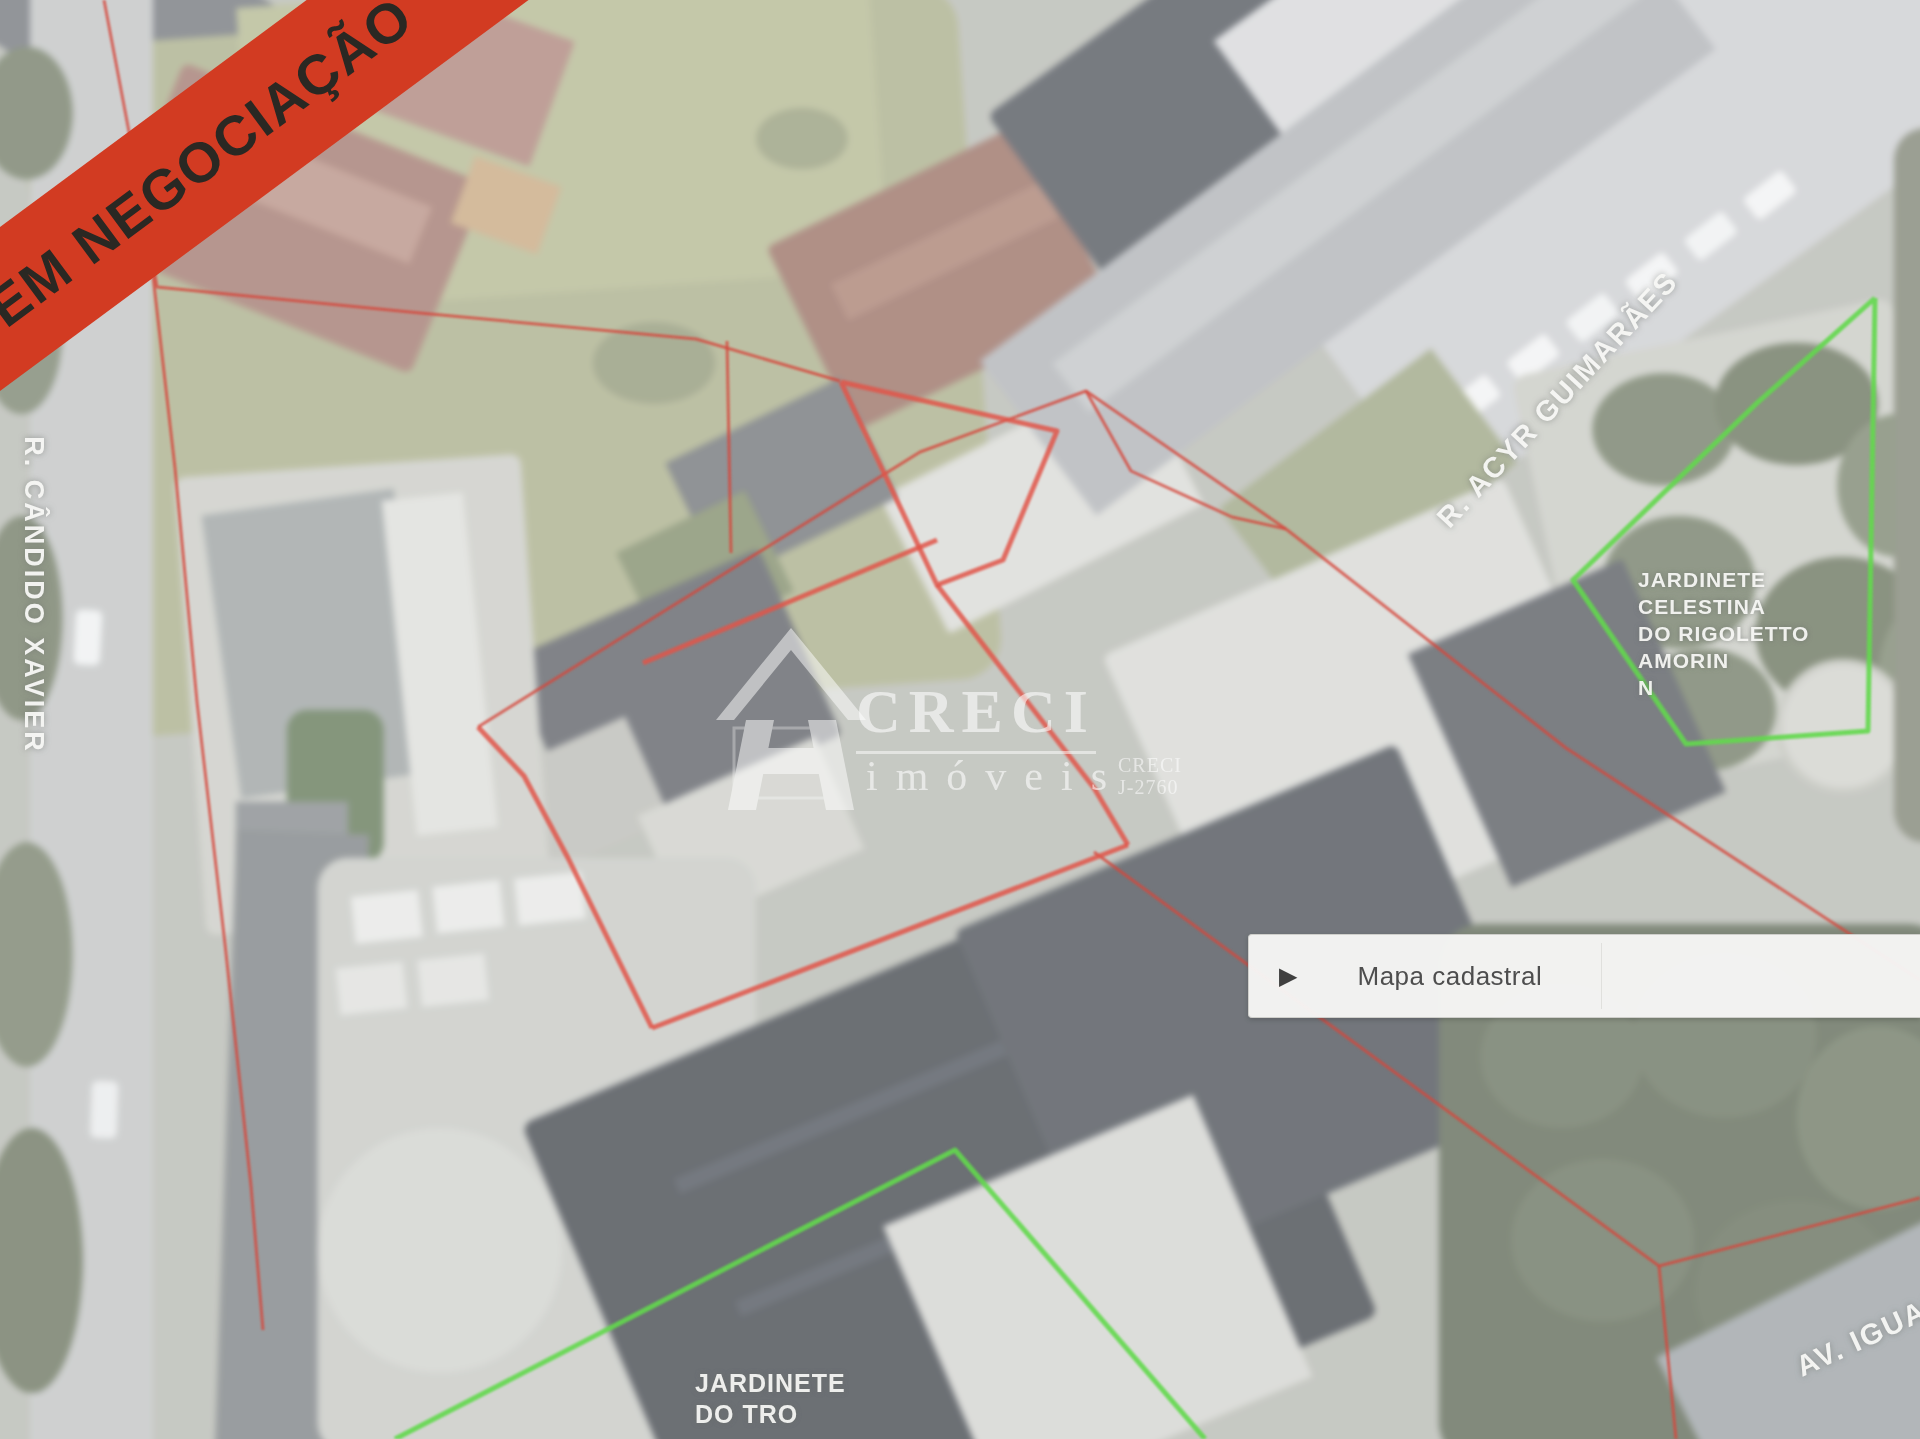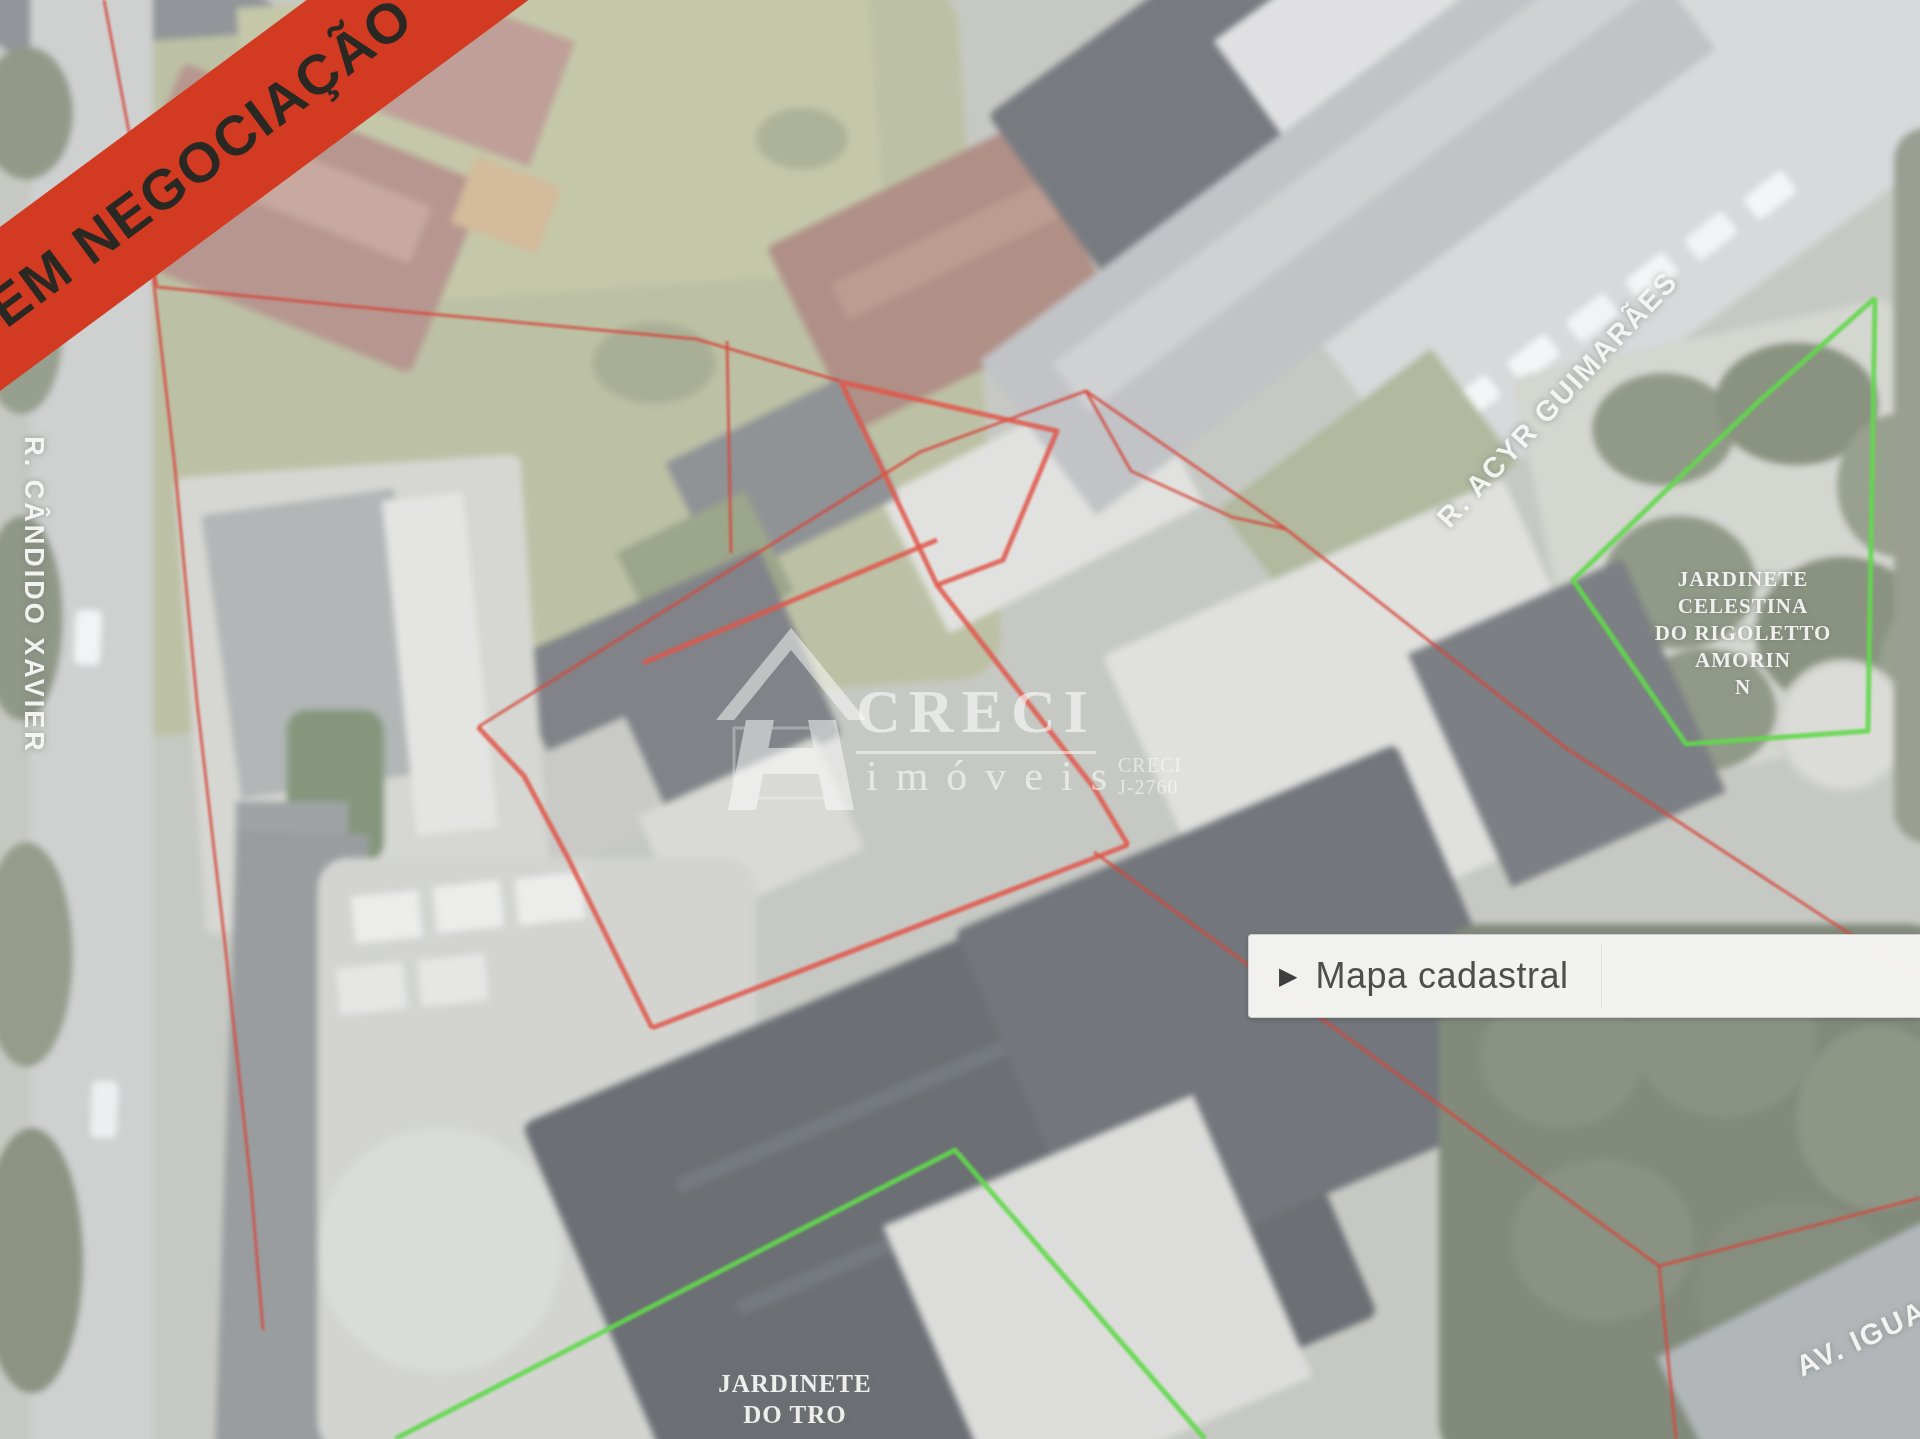--- a/index.html
+++ b/index.html
@@ -7,37 +7,37 @@
          font-family:"Liberation Sans",sans-serif;background:#b5b8b0;}
   .abs{position:absolute;}
   
   .aerial{position:absolute;inset:0;filter:blur(3px) saturate(.92);transform:scale(1.02);}
   .aerial div{position:absolute;}
   .wash{position:absolute;inset:0;background:rgba(255,255,255,.24);pointer-events:none;}
   
   svg.bounds{position:absolute;left:0;top:0;filter:blur(1.1px);pointer-events:none;}
   .maplabel{position:absolute;color:rgba(248,248,245,.95);font-weight:bold;
             text-shadow:0 0 6px rgba(110,115,110,.65);white-space:nowrap;}
-  .areatext{position:absolute;color:rgba(250,250,247,.92);font-weight:bold;text-align:center;
-            text-shadow:0 0 5px rgba(105,110,105,.7);filter:blur(.4px);font-family:Liberation Serif, serif;}
+  .areatext{position:absolute;color:rgba(250,250,247,.92);font-weight:bold;text-align:left;
+            text-shadow:0 0 5px rgba(105,110,105,.7);filter:blur(.4px);}
   
   .wm-brand{position:absolute;left:856px;top:676px;font-family:"Liberation Serif",serif;
             font-weight:bold;font-size:62px;letter-spacing:8px;color:rgba(255,255,255,.58);
             border-bottom:3px solid rgba(255,255,255,.5);padding-bottom:4px;}
   .wm-sub{position:absolute;left:866px;top:752px;font-family:"Liberation Serif",serif;
           font-size:42px;letter-spacing:18px;color:rgba(255,255,255,.58);}
   .wm-creci{position:absolute;left:1118px;top:754px;font-family:"Liberation Serif",serif;
             font-size:20px;line-height:22px;color:rgba(255,255,255,.55);letter-spacing:1px;}
   
   .mapbar{position:absolute;left:1248px;top:934px;width:672px;height:84px;
           background:rgba(247,247,246,.96);border:1px solid #cfcfcb;border-right:none;
           border-radius:4px 0 0 4px;box-shadow:0 2px 5px rgba(0,0,0,.18);
           display:flex;align-items:center;padding-left:30px;box-sizing:border-box;}
   .mapbar .arrow{font-size:24px;color:#3f3f3f;margin-right:18px;}
-  .mapbar .lbl{font-size:36px;color:#4e4e4e;letter-spacing:.5px;}
+  .mapbar .lbl{font-size:26px;color:#4e4e4e;letter-spacing:.5px;margin-left:42px;}
   .mapbar .divider{position:absolute;left:352px;top:8px;bottom:8px;width:1px;background:#e0e0dd;}
   
   .banner{position:absolute;left:-300px;top:95px;width:1000px;height:132px;
           background:#d23b22;transform:rotate(-36.5deg);
           display:flex;align-items:center;justify-content:center;}
   .banner span{font-size:56px;font-weight:bold;letter-spacing:2px;color:#2a2823;}
 </style>
 </head>
 <body>
 

